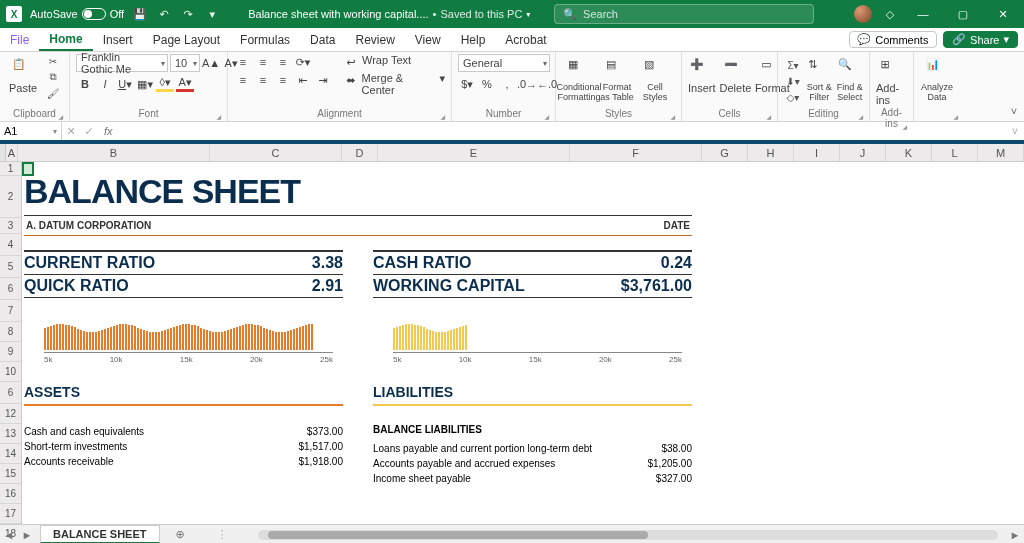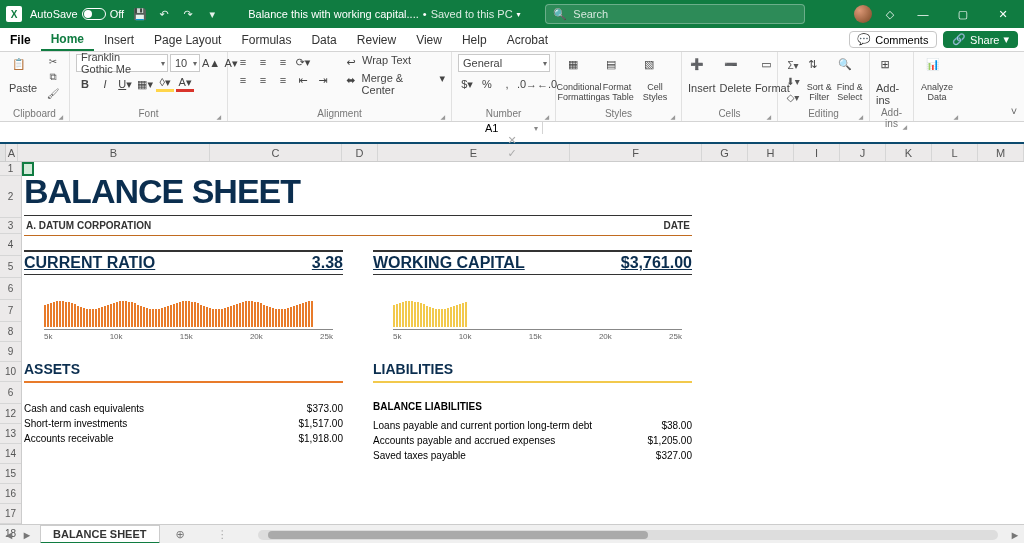--- a/index.html
+++ b/index.html
@@ -16,21 +16,21 @@
   .filename { white-space: nowrap; }
   .save-status { opacity: .85; }
   .search-box { margin-left: 20px; flex: 0 0 260px; display: flex; align-items: center; gap: 6px; background: rgba(255,255,255,.12); border: 1px solid rgba(255,255,255,.3); border-radius: 4px; height: 20px; padding: 0 8px; }
   .titlebar .right { display: flex; align-items: center; gap: 10px; flex: 0 0 auto; }
   .avatar { width: 18px; height: 18px; border-radius: 50%; background: radial-gradient(circle at 30% 30%, #d97, #742); }
   .winbtn { width: 30px; height: 28px; display: flex; align-items: center; justify-content: center; cursor: pointer; }
   
   .tabs { height: 24px; background: #fff; border-bottom: 1px solid #d4d4d4; display: flex; align-items: stretch; font-size: 12px; }
   .tab { padding: 0 10px; display: flex; align-items: center; color: #333; cursor: pointer; }
   .tab.active { color: #107c41; font-weight: 600; border-bottom: 2px solid #107c41; }
-  .tab.file { color: #000000; font-weight: 700; }
+  .tab.file { color: #8b5cf6; font-weight: 400; }
   .tabs .right { margin-left: auto; display: flex; align-items: center; gap: 6px; padding-right: 6px; }
   .pill { border: 1px solid #c7c7c7; border-radius: 4px; font-size: 11px; padding: 1px 8px; display: flex; align-items: center; gap: 4px; background: #fff; cursor: pointer; }
   .share { background: #107c41; color: #fff; border-color: #107c41; }
   
   .ribbon { height: 70px; background: #fafafa; border-bottom: 1px solid #d4d4d4; display: flex; font-size: 11px; color: #444; }
   .group { border-right: 1px solid #e1e1e1; padding: 2px 6px 0 6px; display: flex; flex-direction: column; }
   .group .body { flex: 1; display: flex; gap: 4px; align-items: flex-start; }
   .group .label { text-align: center; font-size: 10px; color: #777; padding: 1px 0 2px; position: relative; }
   .group .label::after { content: "◢"; position: absolute; right: 0; bottom: 1px; font-size: 6px; color: #999; }
   .bigbtn { width: 34px; display: flex; flex-direction: column; align-items: center; gap: 2px; padding-top: 4px; cursor: pointer; }
@@ -38,39 +38,39 @@
   .colbtns { display: flex; flex-direction: column; gap: 2px; }
   .smbtn { width: 18px; height: 14px; display: flex; align-items: center; justify-content: center; cursor: pointer; font-size: 10px; color: #555; }
   .fontrow { display: flex; gap: 2px; align-items: center; }
   .combo { border: 1px solid #c9c9c9; background: #fff; height: 18px; font-size: 11px; padding: 0 14px 0 4px; position: relative; display: flex; align-items: center; }
   .combo::after { content: "▾"; position: absolute; right: 2px; font-size: 8px; color: #666; }
   .ci { width: 18px; height: 16px; display: flex; align-items: center; justify-content: center; font-size: 11px; color: #444; cursor: pointer; }
   .stack { display: flex; flex-direction: column; gap: 2px; }
   .row { display: flex; gap: 2px; }
   .ribbon .chev { margin-left: auto; width: 20px; display: flex; align-items: flex-end; justify-content: center; padding-bottom: 4px; color: #666; cursor: pointer; }
   
-  .fbar { height: 22px; background: #fff; border-bottom: 2px solid #0c4a6e; display: flex; align-items: center; font-size: 11px; flex-direction: column; }
+  .fbar { height: 22px; background: #fff; border-bottom: 4px solid #0c4a6e; display: flex; align-items: center; font-size: 11px; }
   .namebox { width: 62px; border-right: 1px solid #d4d4d4; padding: 0 4px; height: 100%; display: flex; align-items: center; justify-content: space-between; }
   .fx { padding: 0 6px; color: #777; font-style: italic; }
   .fbar-btn { width: 18px; text-align: center; color: #aaa; }
   
   .gridwrap { display: flex; height: 362px; }
   .colheads { height: 18px; background: #eceaea; display: flex; border-bottom: 1px solid #ccc; font-size: 11px; color: #555; }
   .corner { width: 22px; border-right: 1px solid #ccc; background: #e3e3e3; }
   .ch { border-right: 1px solid #d6d6d6; text-align: center; line-height: 18px; }
   .rowheads { width: 22px; background: #eceaea; border-right: 1px solid #ccc; font-size: 10px; color: #555; }
   .rh { border-bottom: 1px solid #d6d6d6; text-align: center; }
   .sheet { flex: 1; position: relative; background: #fff; overflow: hidden; }
   .cellcursor { position: absolute; top: 0; left: 0; width: 12px; height: 14px; border: 2px solid #107c41; background: #d4ead9; z-index: 5; }
   .content { position: absolute; top: 0; left: 0; padding: 10px 10px 0 2px; width: 680px; }
   .title { font-family: "Arial Black", Arial; font-size: 34px; font-weight: 900; color: #0b2e4f; letter-spacing: -1px; }
   .subrow { display: flex; justify-content: space-between; font-size: 10px; font-weight: bold; color: #333; border-top: 1px solid #333; border-bottom: 1px solid #c16b20; padding: 4px 2px; margin-top: 4px; }
   .metrics { display: flex; gap: 30px; margin-top: 14px; }
   .mcol { flex: 1; border-top: 2px solid #333; }
-  .mrow { display: flex; justify-content: space-between; font-size: 16px; font-weight: 800; font-family: Arial; color: #0b2e4f; border-bottom: 1px solid #333; padding: 2px 0; text-decoration: underline; }
+  .mrow { display: flex; justify-content: space-between; font-size: 16px; font-weight: 800; font-family: Arial; color: #0b2e4f; border-bottom: 1px solid #333; padding: 2px 0; }
   .chart { height: 56px; margin-top: 10px; position: relative; }
   .bars { position: absolute; bottom: 14px; left: 20px; right: 10px; display: flex; gap: 1px; align-items: flex-end; height: 32px; }
   .bars span { display: block; width: 2px; }
   .bars.orange span { background: #e87b2a; }
   .bars.yellow span { background: #f2c94c; }
   .axis { position: absolute; bottom: 0; left: 20px; right: 10px; border-top: 1px solid #888; display: flex; justify-content: space-between; font-size: 8px; color: #666; padding-top: 2px; }
   .sections { display: flex; gap: 30px; margin-top: 20px; }
   .sec { flex: 1; }
   .sechead { font-weight: 800; font-size: 14px; color: #0b2e4f; border-bottom: 2px solid; padding-bottom: 4px; margin-bottom: 18px; }
   .sec1 .sechead { border-color: #e87b2a; }
@@ -95,21 +95,21 @@
       <span>AutoSave</span>
       <span class="toggle"></span>
       <span>Off</span>
     </div>
     <div class="qat-btn">💾</div>
     <div class="qat-btn">↶</div>
     <div class="qat-btn">↷</div>
     <div class="qat-btn">▾</div>
   </div>
   <div class="center">
-    <span class="filename">Balance this with working capital....</span>
+    <span class="filename">Balance sheet with working capital....</span>
     <span>•</span>
     <span class="save-status">Saved to this PC</span>
     <span style="font-size:8px">▾</span>
     <div class="search-box">
       <span>🔍</span>
       <span style="opacity:.8">Search</span>
     </div>
   </div>
   <div class="right">
     <div class="avatar"></div>
@@ -346,20 +346,24 @@
       <div class="title">BALANCE SHEET</div>
       <div class="subrow">
         <span>A. DATUM CORPORATION</span>
         <span>DATE</span>
       </div>
       <div class="metrics">
         <div class="mcol">
           <div class="mrow">
               <span>CURRENT RATIO</span>
               <span>3.38</span>
+            </div>
+          <div class="mrow">
+              <span>QUICK RATIO</span>
+              <span>2.91</span>
             </div>
           <div class="chart">
             <div class="bars orange" id="bars1">
                 <span style="height: 22px;"></span>
                 <span style="height: 23.1821px;"></span>
                 <span style="height: 24.2586px;"></span>
                 <span style="height: 25.1333px;"></span>
                 <span style="height: 25.7282px;"></span>
                 <span style="height: 25.99px;"></span>
                 <span style="height: 25.8954px;"></span>
@@ -451,20 +455,24 @@
                 <span>5k</span>
                 <span>10k</span>
                 <span>15k</span>
                 <span>20k</span>
                 <span>25k</span>
               </div>
           </div>
         </div>
         <div class="mcol">
           <div class="mrow">
+              <span>CASH RATIO</span>
+              <span>0.24</span>
+            </div>
+          <div class="mrow">
               <span>WORKING CAPITAL</span>
               <span>$3,761.00</span>
             </div>
           <div class="chart">
             <div class="bars yellow" id="bars2">
                 <span style="height: 22px;"></span>
                 <span style="height: 23.1821px;"></span>
                 <span style="height: 24.2586px;"></span>
                 <span style="height: 25.1333px;"></span>
                 <span style="height: 25.7282px;"></span>
@@ -523,21 +531,21 @@
           <div id="liabrows">
               <div class="line">
                 <span>Loans payable and current portion long-term debt</span>
                 <span>$38.00</span>
               </div>
               <div class="line">
                 <span>Accounts payable and accrued expenses</span>
                 <span>$1,205.00</span>
               </div>
               <div class="line">
-                <span>Saved taxes payable</span>
+                <span>Income sheet payable</span>
                 <span>$327.00</span>
               </div>
             </div>
         </div>
       </div>
     </div>
   </div>
 </div>
 
 <div class="sheettabs">

